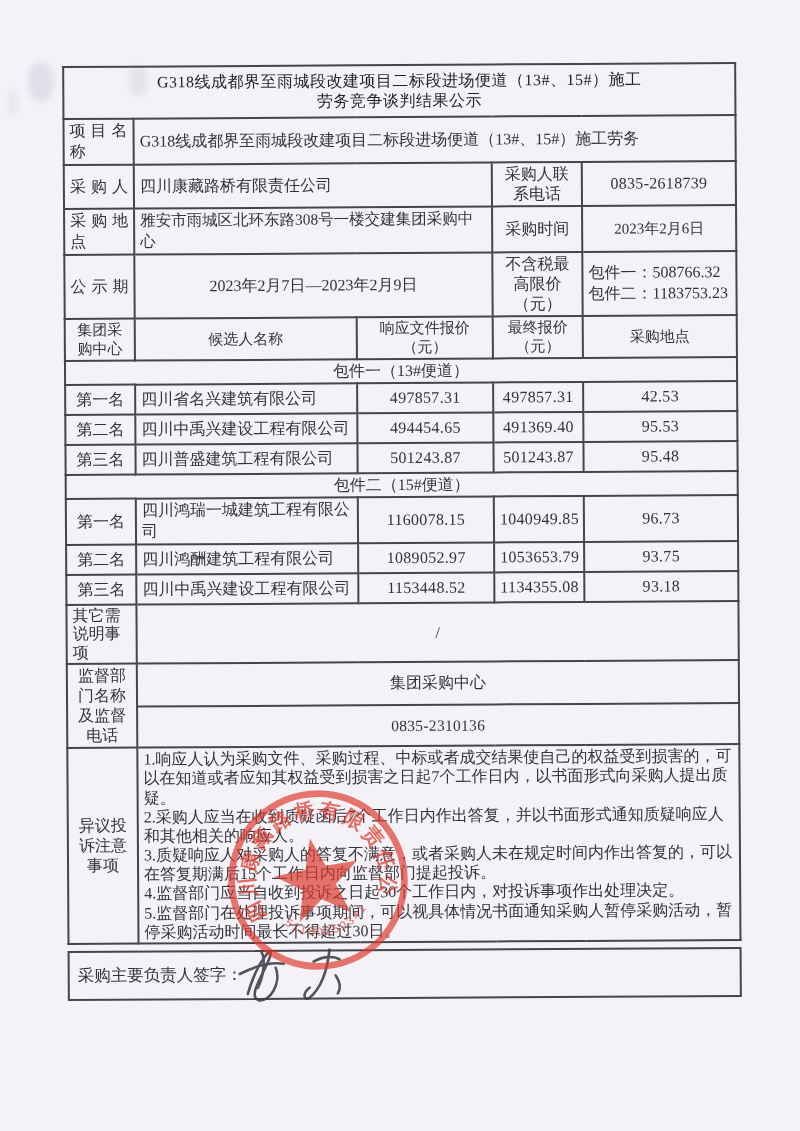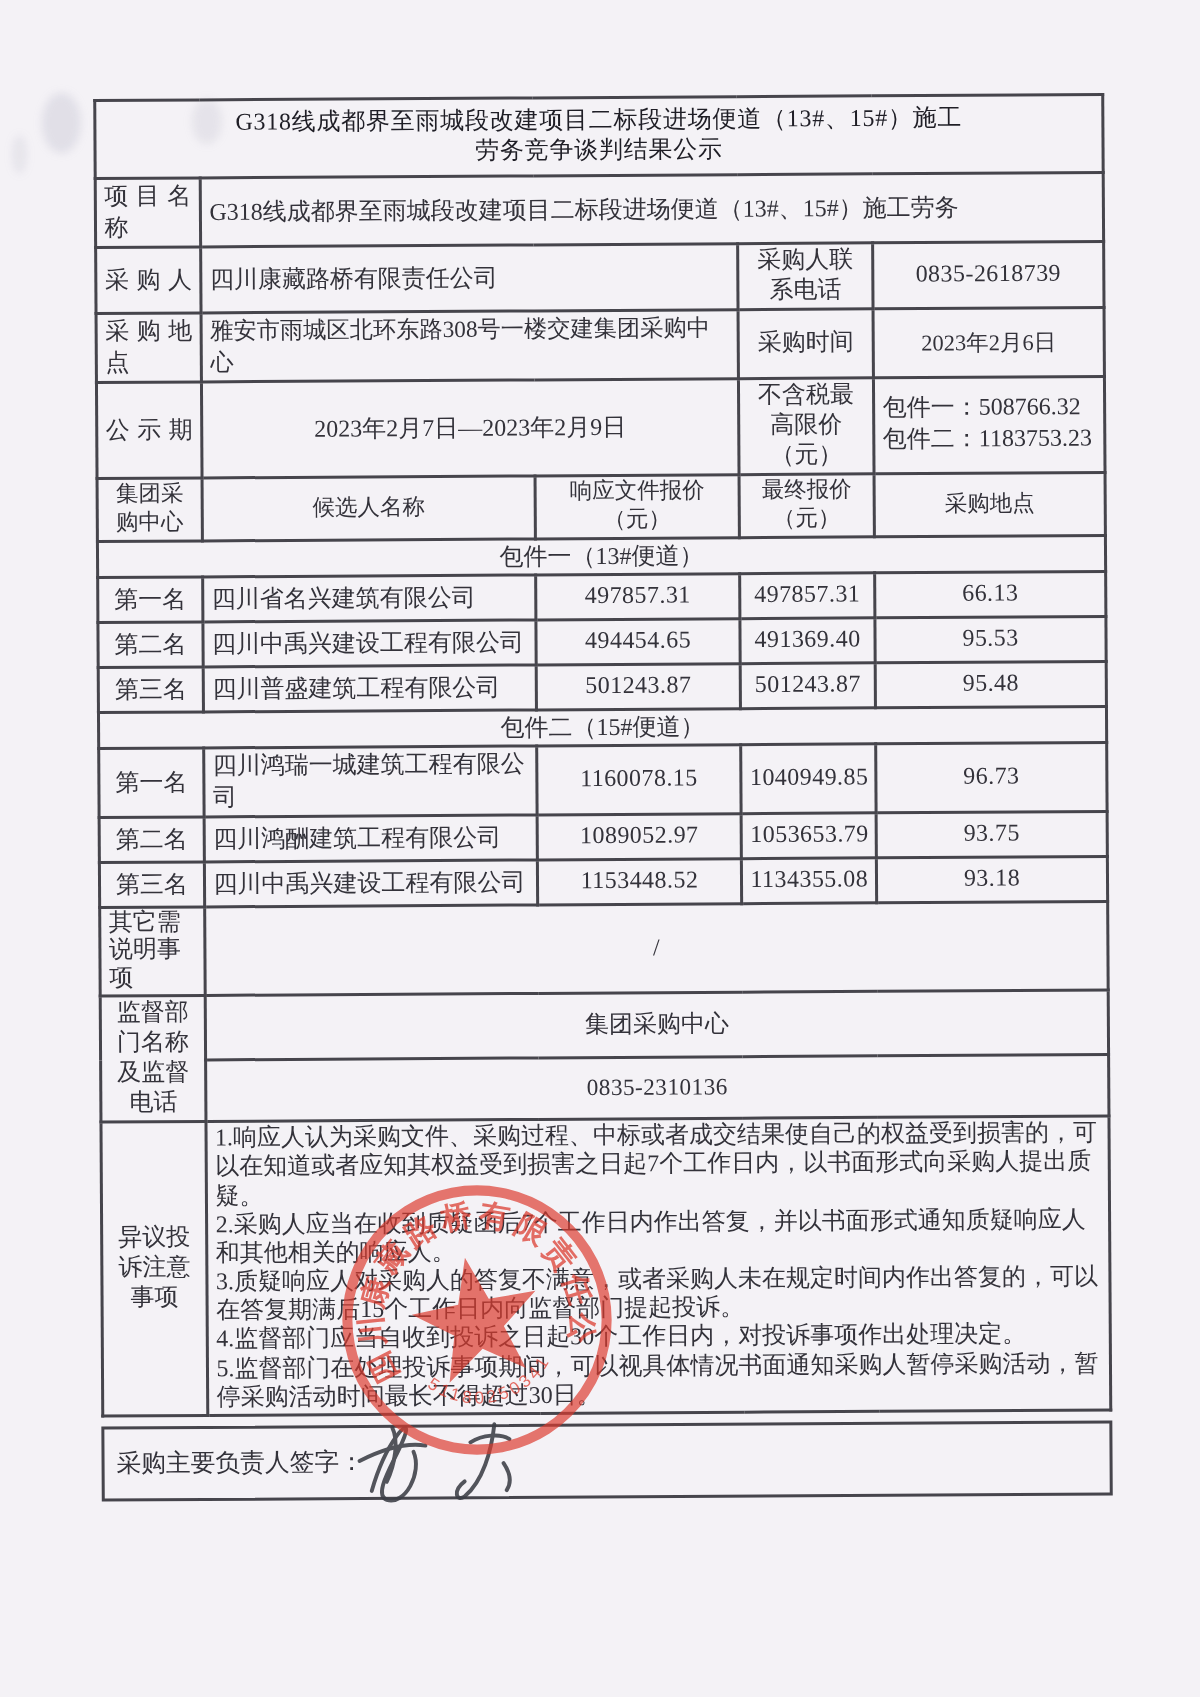--- a/index.html
+++ b/index.html
@@ -130,21 +130,21 @@
         </tr>
 
         <tr class="band">
           <td colspan="5">包件一（13#便道）</td>
         </tr>
         <tr class="res">
           <td class="center">第一名</td>
           <td class="left">四川省名兴建筑有限公司</td>
           <td class="num">497857.31</td>
           <td class="num">497857.31</td>
-          <td class="num">66.13</td>
+          <td class="num">42.53</td>
         </tr>
         <tr class="res">
           <td class="center">第二名</td>
           <td class="left">四川中禹兴建设工程有限公司</td>
           <td class="num">494454.65</td>
           <td class="num">491369.40</td>
           <td class="num">95.53</td>
         </tr>
         <tr class="res">
           <td class="center">第三名</td>

